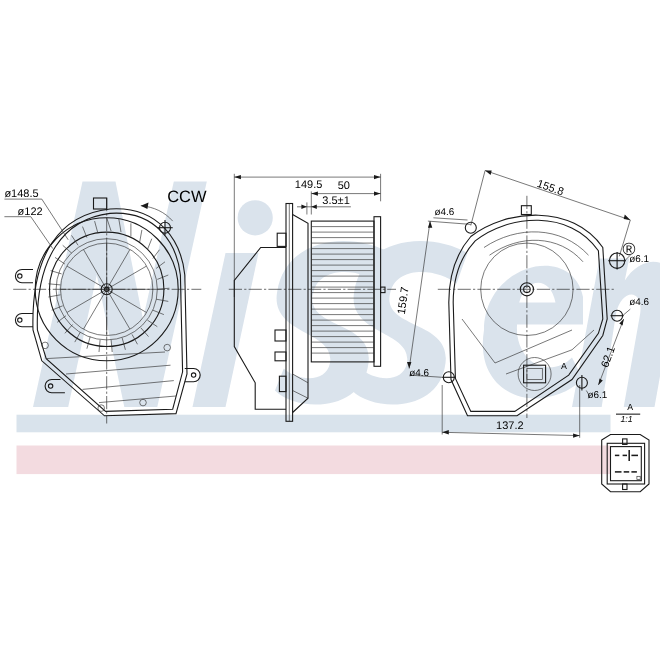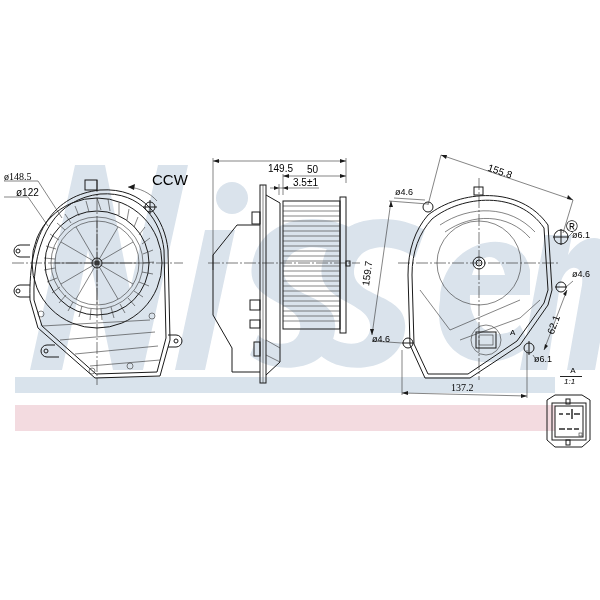--- a/index.html
+++ b/index.html
@@ -127,21 +127,21 @@
       <circle class="thin" cx="130" cy="366" r="3"></circle>
     <circle class="thin" cx="41" cy="314" r="3"></circle>
       <circle class="thin" cx="152" cy="316" r="3"></circle>
 
     <path class="thin" d="M4 181 L38 181 L62 218"></path>
     <path class="thin" d="M4 197 L28 197 L48 226"></path>
 
     <path class="thin" d="M128 187 C140 188 150 193 157 201"></path>
     <path d="M128 187 l7 -3 l-1 6 z" fill="#1a1a1a"></path>
   </svg>
-  <div style="position:absolute; left:4px; top:171px; font-size:10px;font-family:Liberation Serif, serif;" class="dim">ø148.5</div>
+  <div style="position:absolute; left:4px; top:171px; font-size:10px;" class="dim">ø148.5</div>
   <div style="position:absolute; left:4px; top:187px; font-size:10px;margin-left:12px;" class="dim">ø122</div>
   <div style="position:absolute; left:152px; top:171px; font-size:15px;">CCW</div>
 
   <svg class="wm" width="600" height="600">
 
     <line class="thin" x1="213" y1="158" x2="213" y2="270"></line>
     <line class="thin" x1="346" y1="158" x2="346" y2="183"></line>
     <line class="thin" x1="213" y1="161" x2="346" y2="161"></line>
     <path d="M213 161 l6 -2 l0 4 z M346 161 l-6 -2 l0 4 z" fill="#1a1a1a"></path>
     <line class="thin" x1="283" y1="174" x2="283" y2="195"></line>
@@ -250,21 +250,21 @@
     <path d="M567 290 l-1 6 l-3 -2 z M544 350 l1 -6 l3 2 z" fill="#1a1a1a"></path>
 
     <path class="thin" d="M394 198 L425 200"></path>
     <path class="thin" d="M567 238 L573 232"></path>
     <path class="thin" d="M566 287 L573 281"></path>
     <path class="thin" d="M372 341 L402 343"></path>
     <path class="thin" d="M533 355 L536 360"></path>
   </svg>
   <div style="position:absolute; left:490px; top:162px; font-size:10px; transform:rotate(19deg); transform-origin:left top;">155.8</div>
   <div style="position:absolute; left:360px; top:285px; font-size:10px; transform:rotate(-82deg); transform-origin:left top;">159.7</div>
-  <div style="position:absolute; left:451px; top:382px; font-size:10px;font-family:Liberation Serif, serif;">137.2</div>
+  <div style="position:absolute; left:451px; top:382px; font-size:10px;">137.2</div>
   <div style="position:absolute; left:545px; top:332px; font-size:10px; transform:rotate(-70deg); transform-origin:left top;">62.1</div>
   <div style="position:absolute; left:395px; top:187px; font-size:9px;">ø4.6</div>
   <div style="position:absolute; left:572px; top:230px; font-size:9px;">ø6.1</div>
   <div style="position:absolute; left:572px; top:269px; font-size:9px;">ø4.6</div>
   <div style="position:absolute; left:372px; top:334px; font-size:9px;">ø4.6</div>
   <div style="position:absolute; left:534px; top:354px; font-size:9px;">ø6.1</div>
   <div style="position:absolute; left:510px; top:328px; font-size:8px;">A</div>
 
   <div style="position:absolute; left:566px; top:366px; font-size:8px; text-align:center; width:14px;">A</div>
   <div style="position:absolute; left:560px; top:376px; width:22px; border-top:1px solid #222;"></div>

